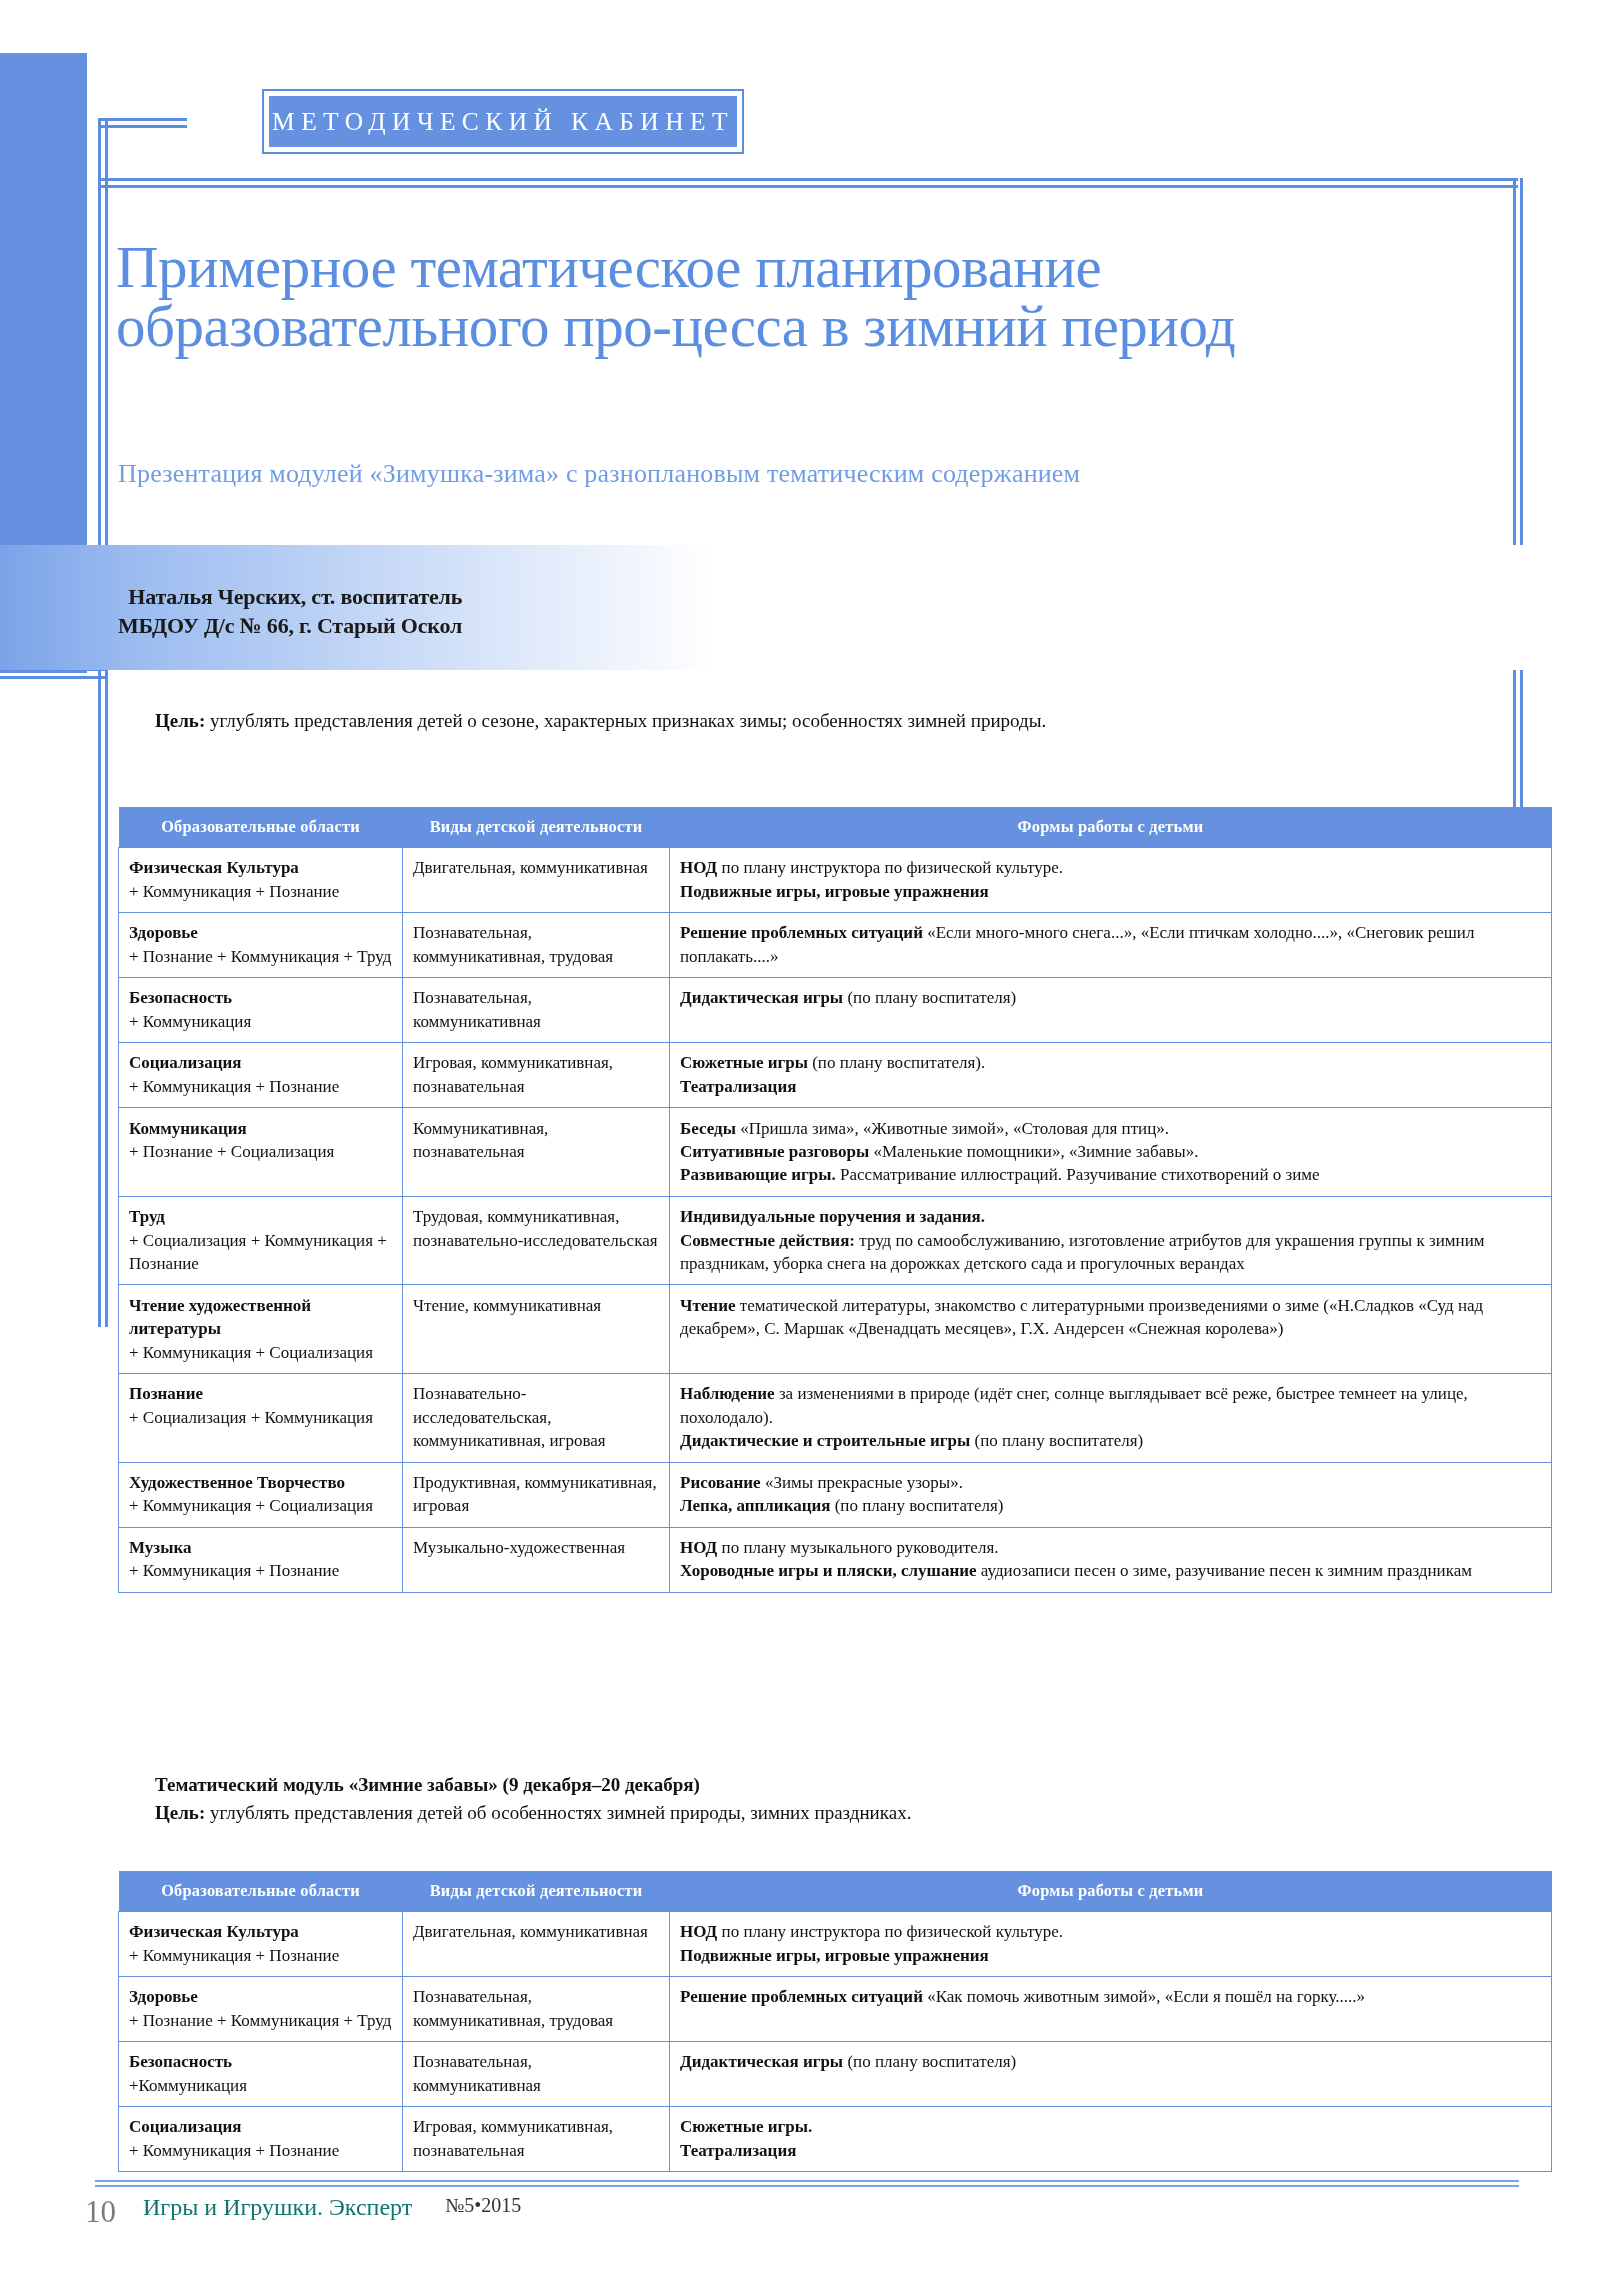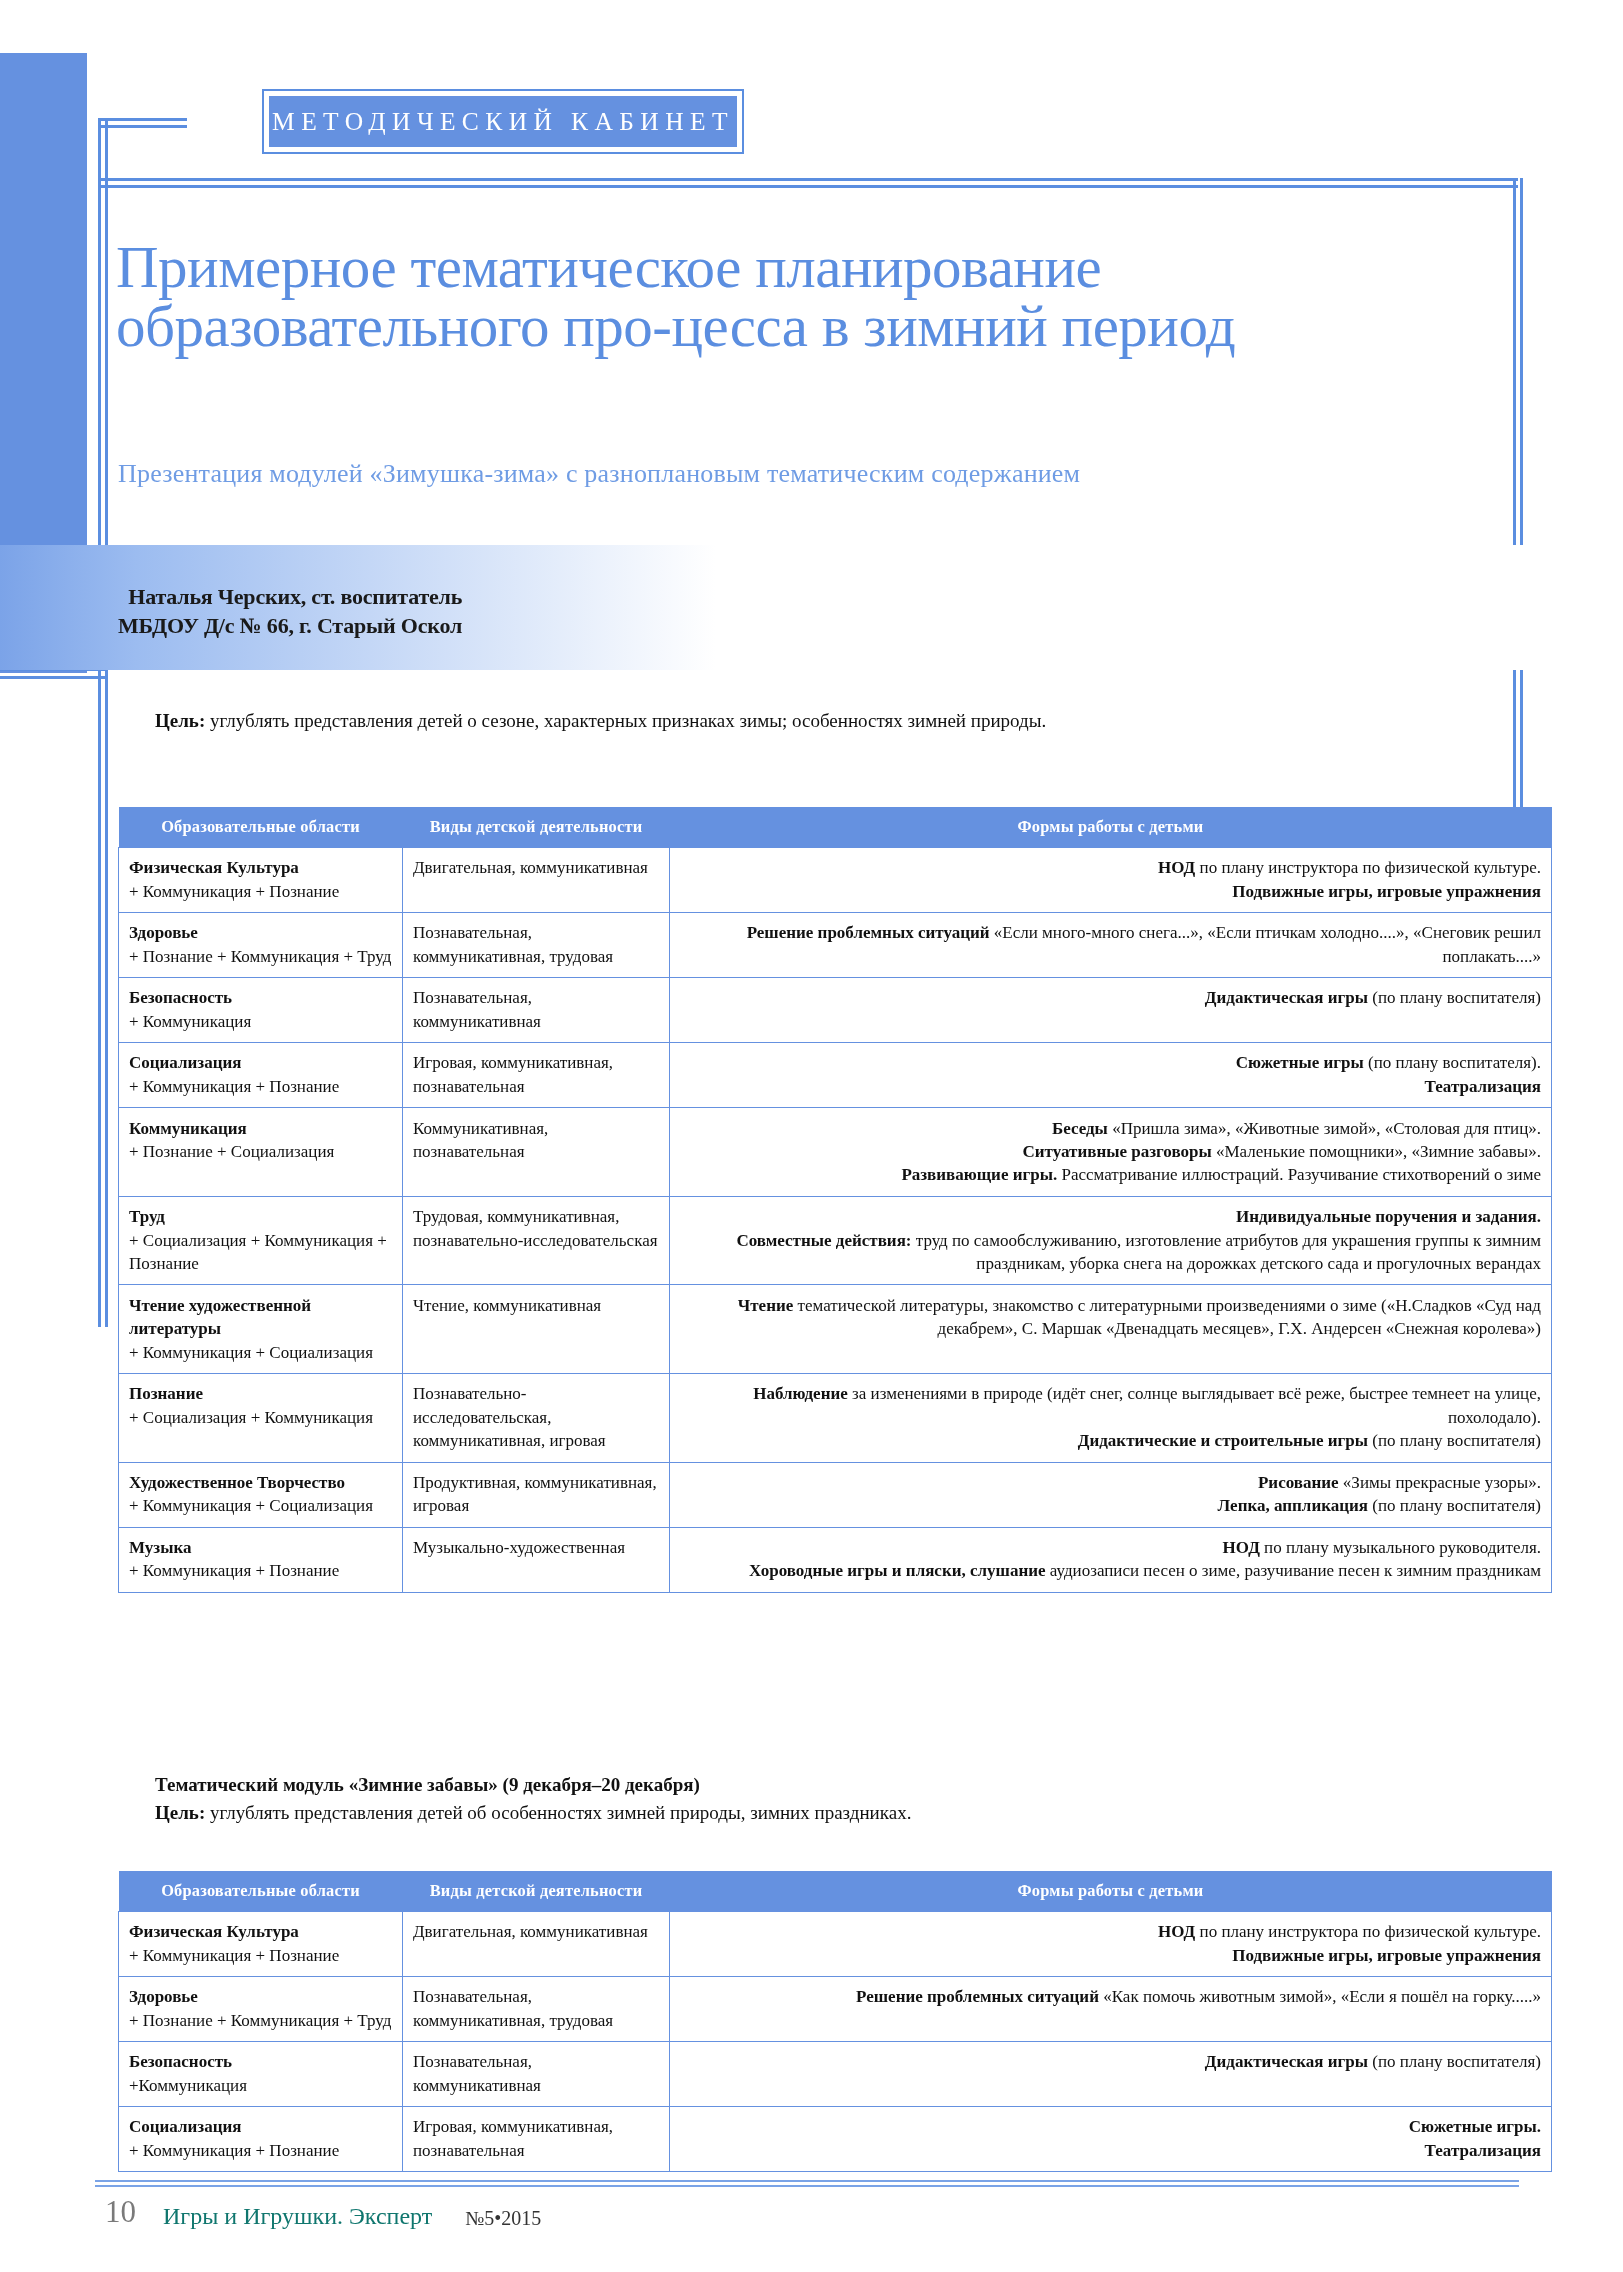--- a/index.html
+++ b/index.html
@@ -166,33 +166,33 @@
     border: 1.8px solid #6591e0;
     border-top-width: 0.9px;
     border-bottom-width: 1.8px;
     padding: 8.2px 10px 9px 10px;
     vertical-align: top;
     line-height: 1.38;
   }
   .plan-table tbody tr td { background: #ffffff; margin-left: 24px; }
   .col-1 { width: 273px; }
   .col-2 { width: 256px; }
-  .col-3 { width: 871px; text-align: right; }
+  .col-3 { width: 871px; }
   .plan-table b { font-weight: bold; }
   .cell-sub { display:block; }
 
   
   #footer-rule1 { position:absolute; left: 95px; top: 2180px; width: 1424px; height: 1.8px; background:#7aa3e6; }
   #footer-rule2 { position:absolute; left: 95px; top: 2185px; width: 1424px; height: 1.8px; background:#7aa3e6; }
   #footer {
     position: absolute;
-    left: 105px;
+    left: 85px;
     top: 2194px;
     display: flex;
-    align-items: flex-end;
+    align-items: flex-start;
     font-family: "Liberation Serif", serif;
     color: #4a4a4a;
   }
   #footer-page { font-size: 31px; color: #7a7a7a; margin-right: 27px; }
   #footer-mag  { font-size: 24px; color: #0f766e; margin-right: 33px; }
   #footer-issue{ font-size: 20px; color: #333; font-family: Liberation Serif, serif; }
 </style>
 </head>
 <body>
 

